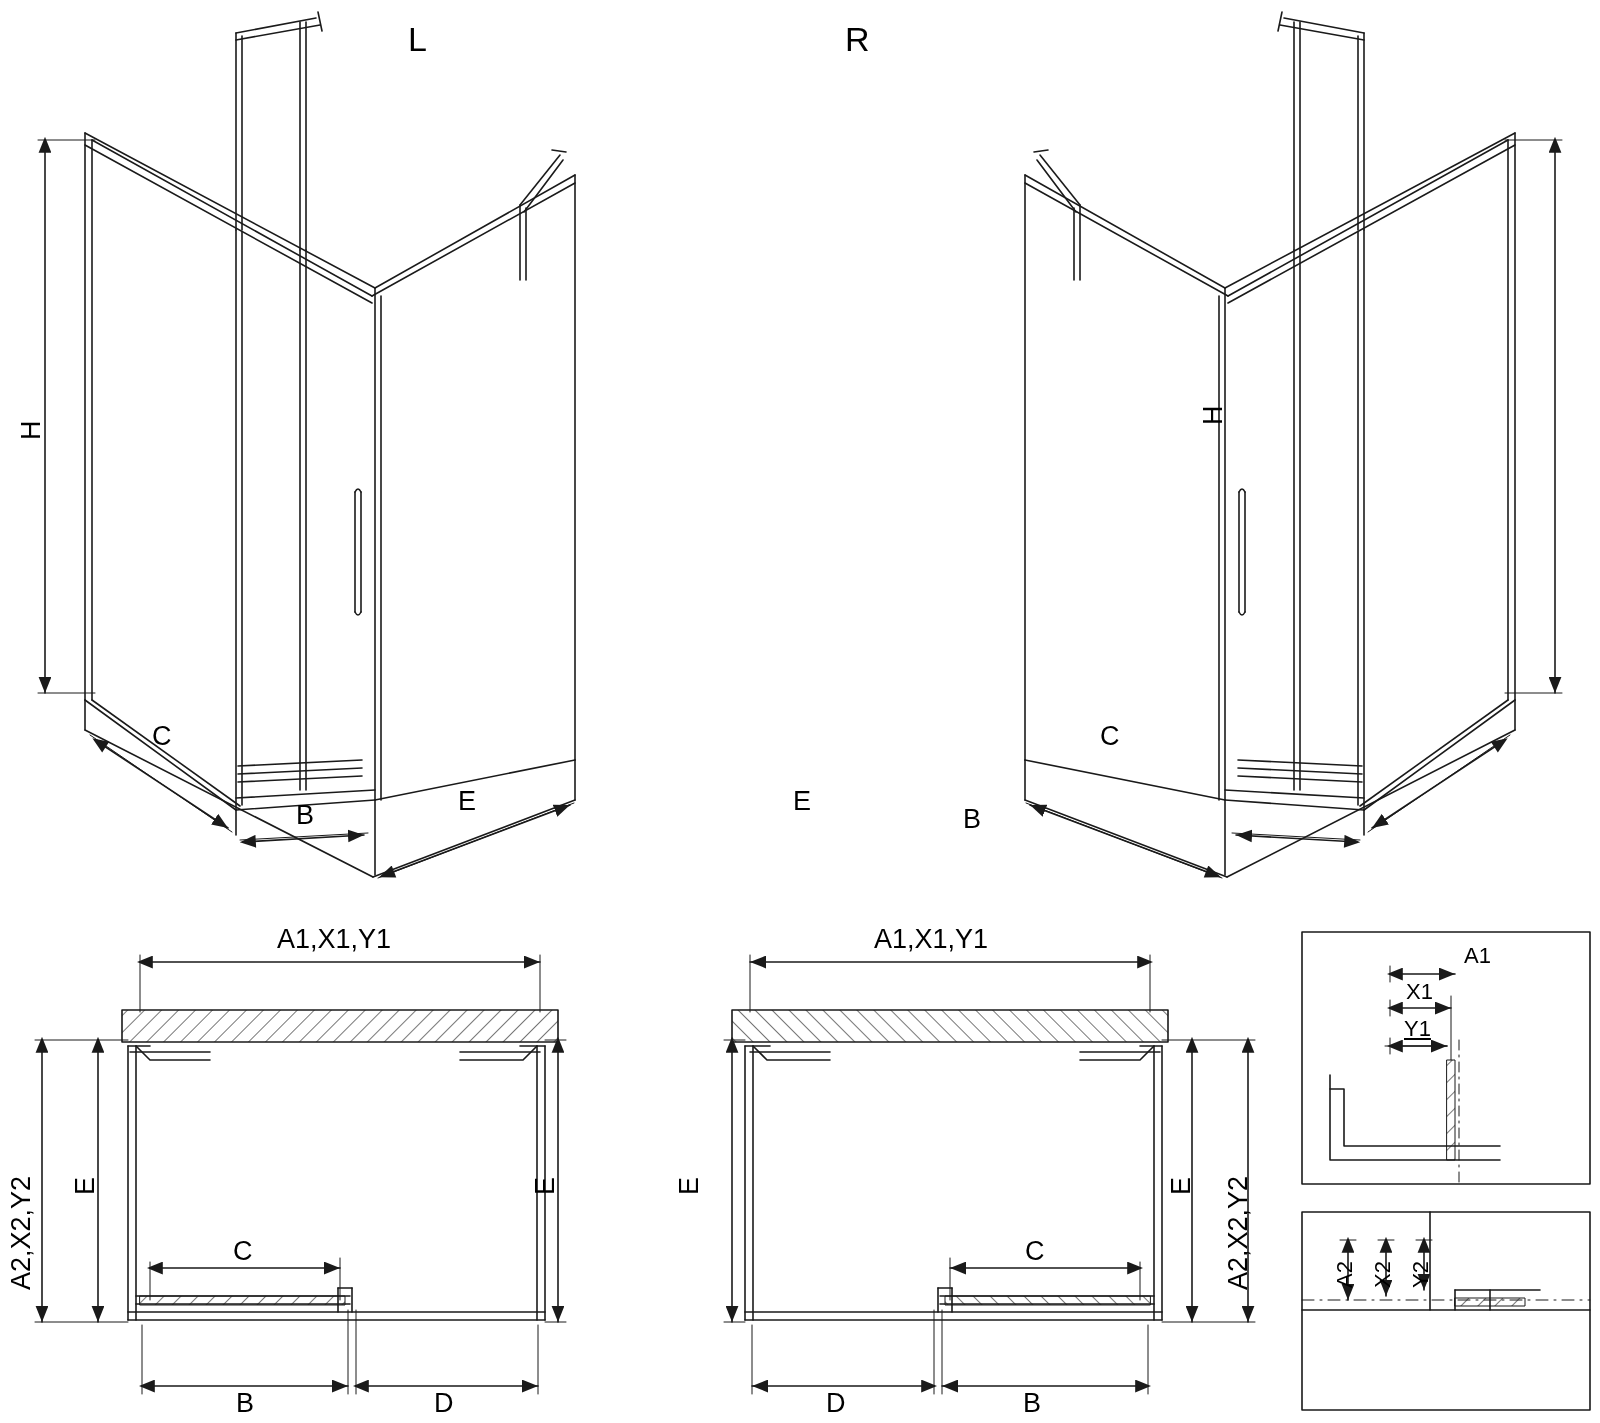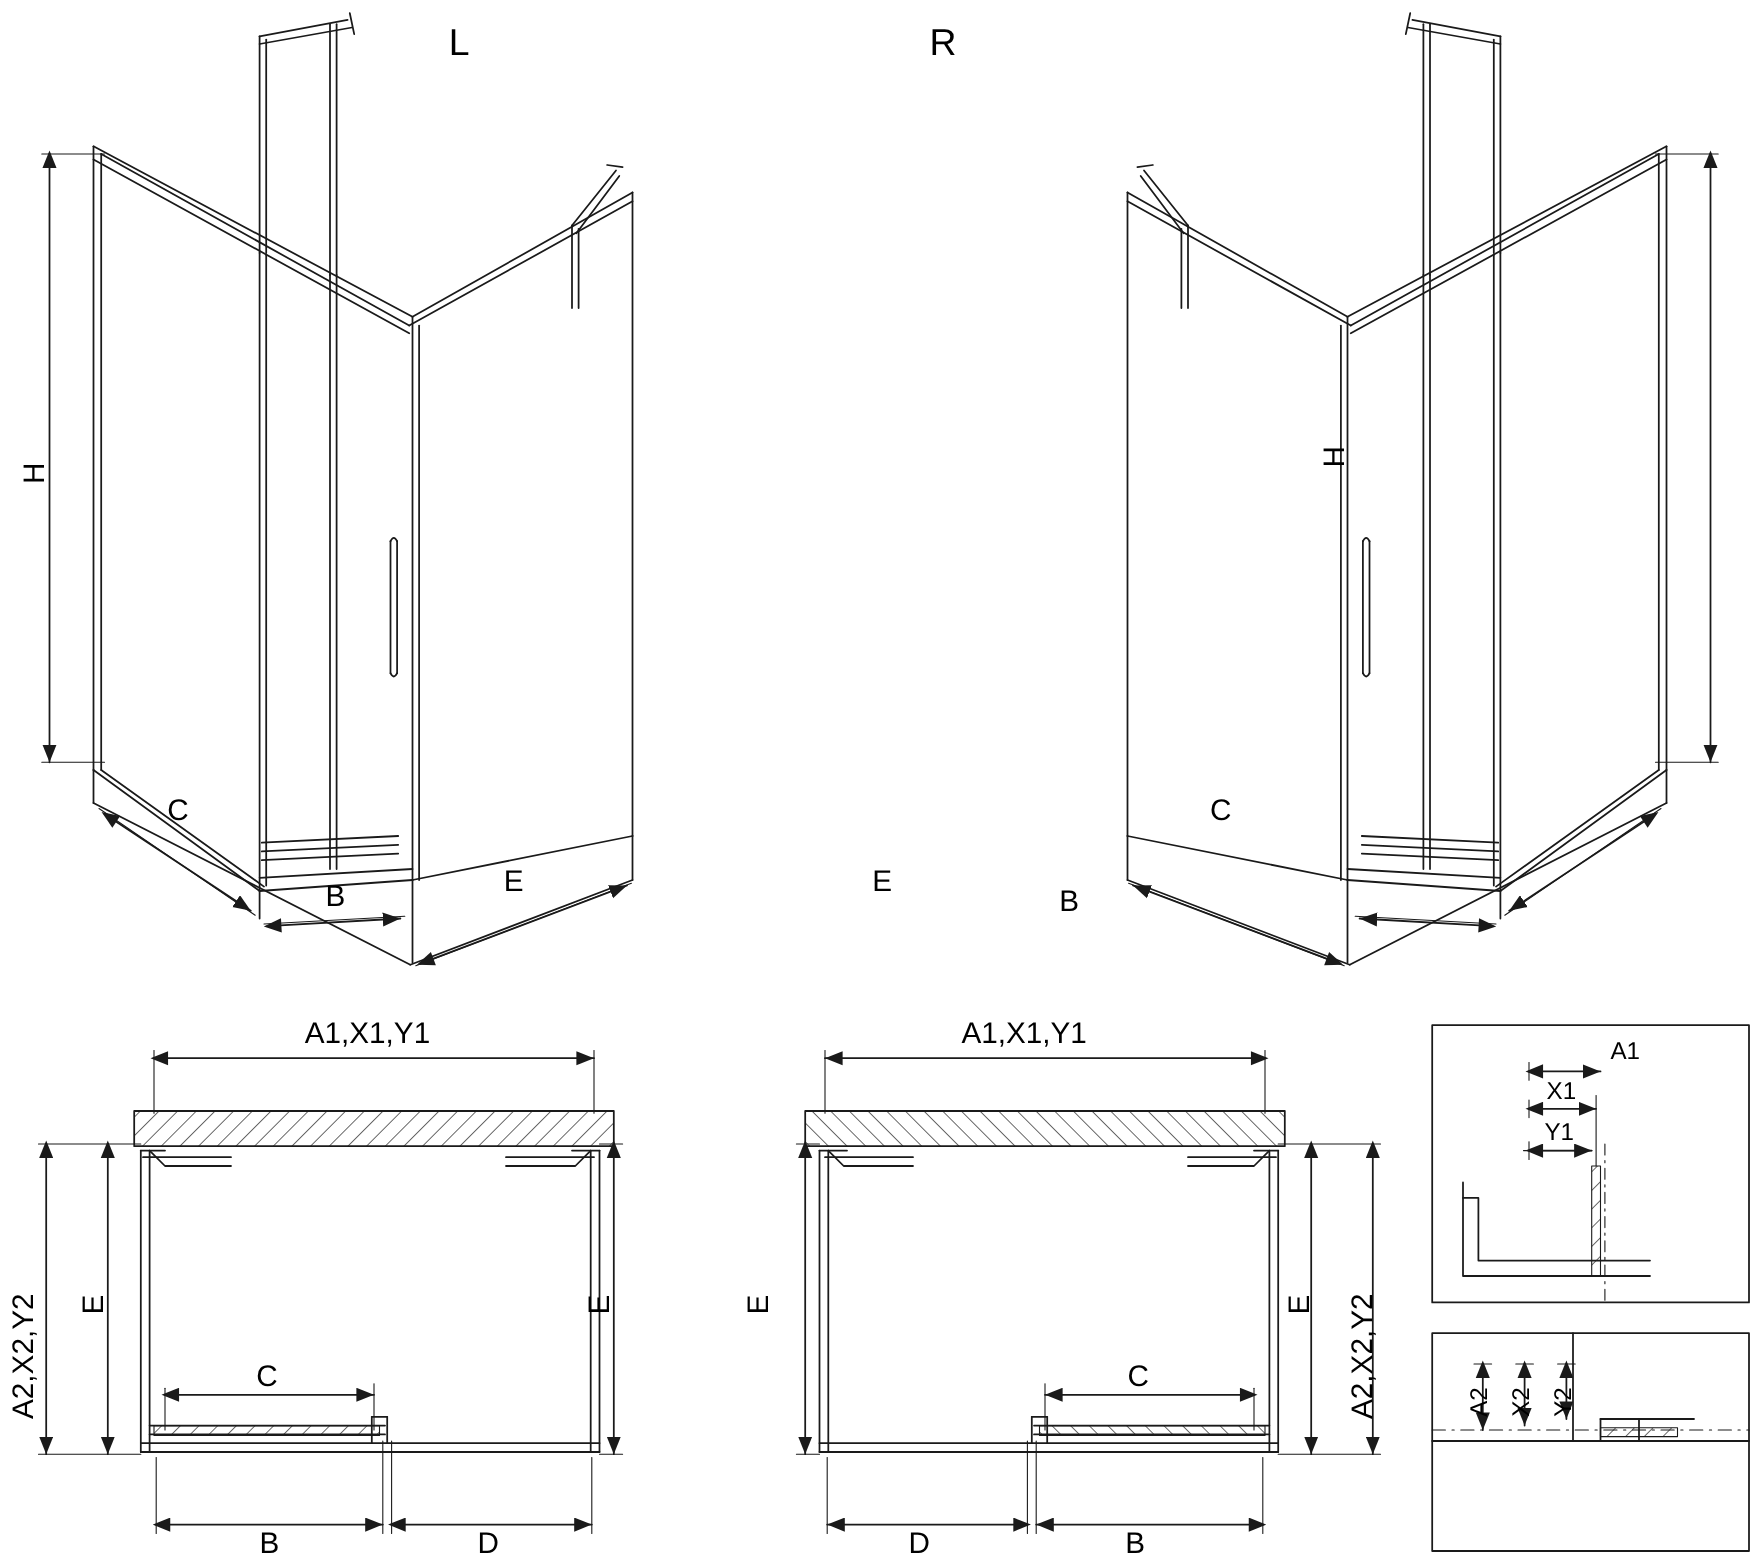--- a/index.html
+++ b/index.html
@@ -316,19 +316,19 @@
 <div class="lbl" style="left:874px;top:926px;">A1,X1,Y1</div>
 <div class="lbl rot90" style="left:1225px;top:1290px;">A2,X2,Y2</div>
 <div class="lbl rot90" style="left:676px;top:1195px;">E</div>
 <div class="lbl rot90" style="left:1168px;top:1195px;">E</div>
 <div class="lbl" style="left:1025px;top:1238px;">C</div>
 <div class="lbl" style="left:826px;top:1390px;">D</div>
 <div class="lbl" style="left:1023px;top:1390px;">B</div>
 
 <div class="lbl sm" style="left:1464px;top:945px;">A1</div>
 <div class="lbl sm" style="left:1406px;top:981px;text-align:center;">X1</div>
-<div class="lbl sm" style="left:1404px;top:1018px;">Y1</div>
+<div class="lbl sm" style="left:1404px;top:1018px;text-decoration:underline;">Y1</div>
 
 <div class="lbl sm rot90" style="left:1334px;top:1288px;">A2</div>
 <div class="lbl sm rot90" style="left:1372px;top:1288px;">X2</div>
 <div class="lbl sm rot90" style="left:1410px;top:1288px;">Y2</div>
 
 </div>
 
 </body></html>

